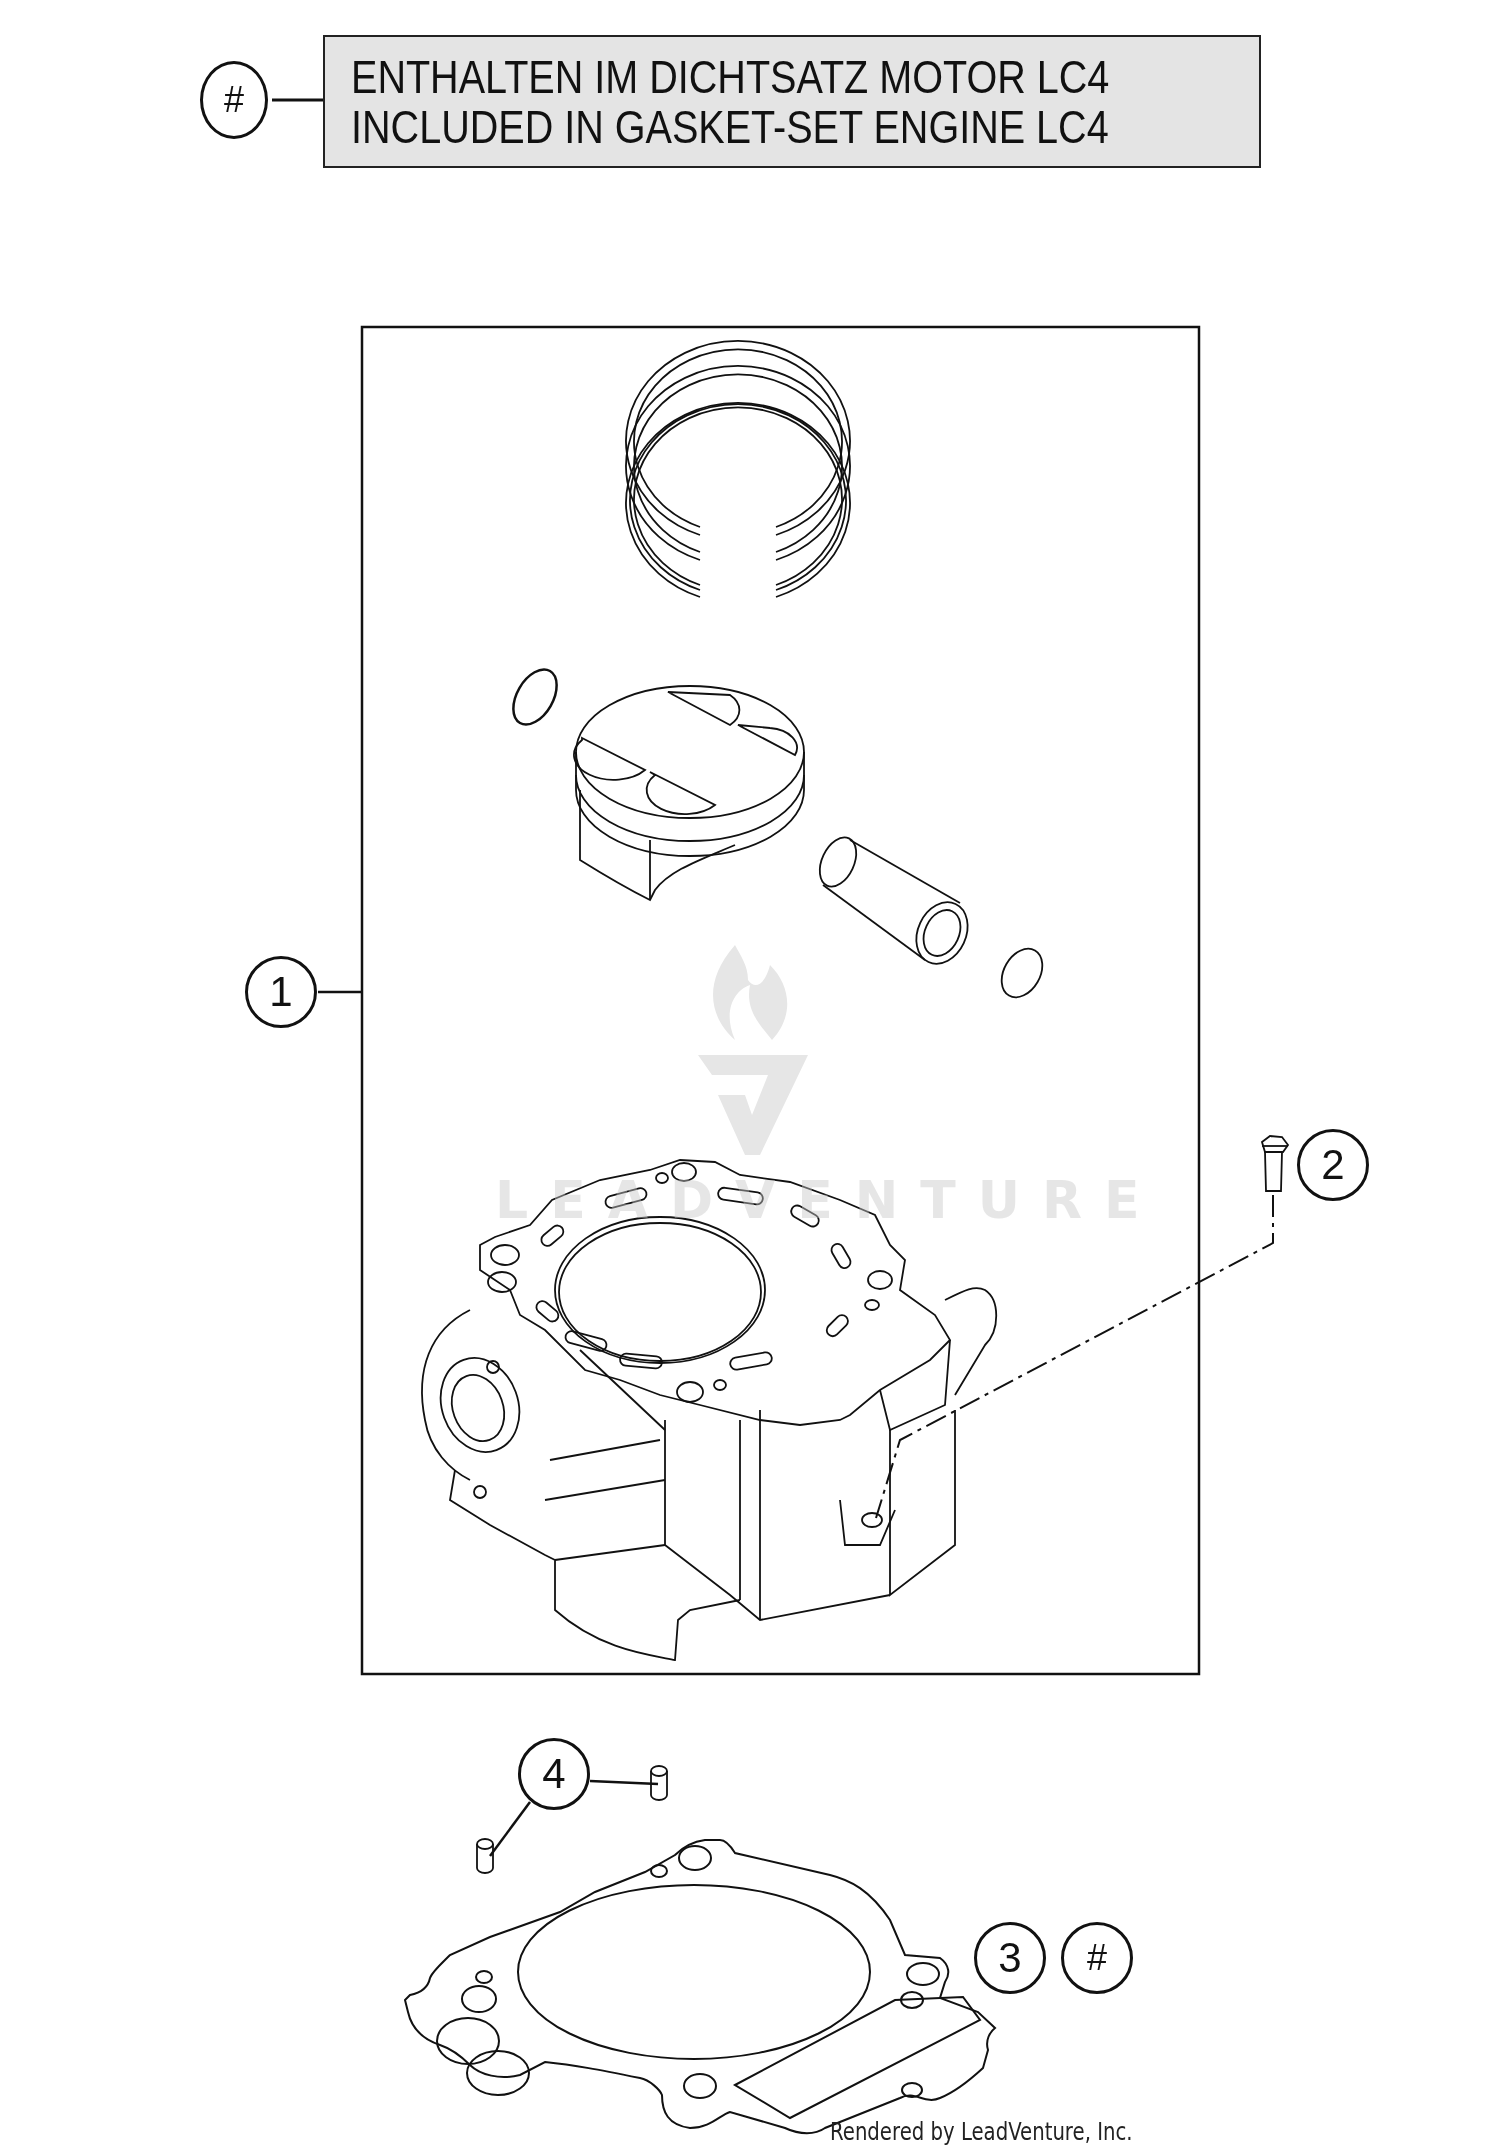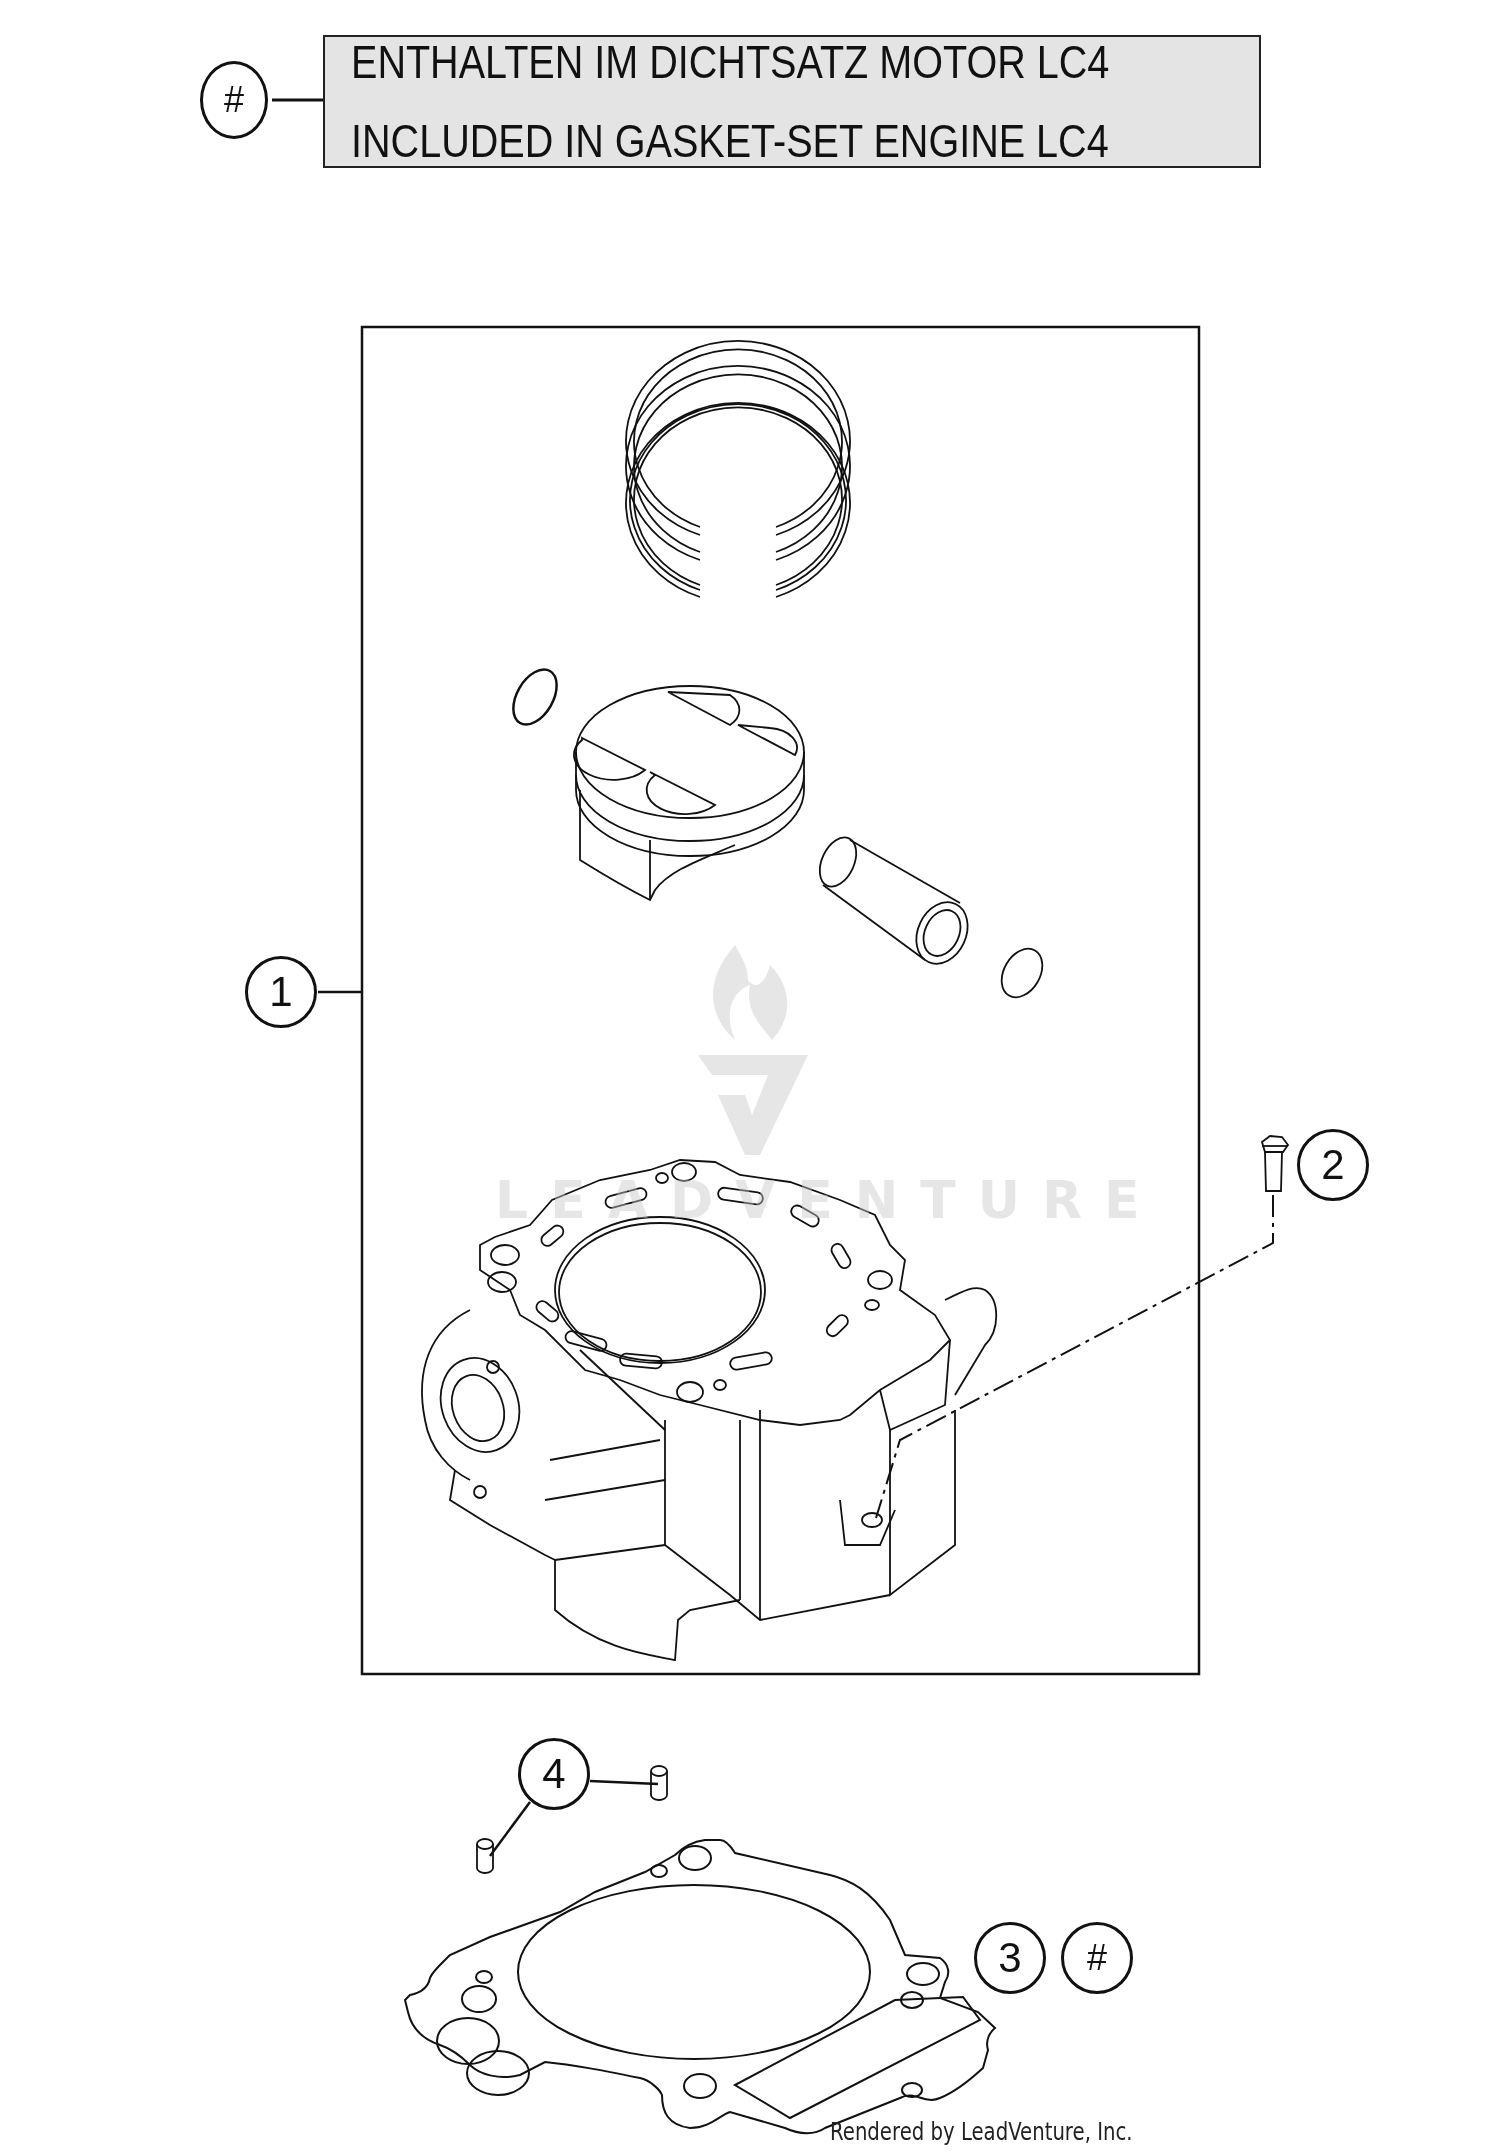--- a/index.html
+++ b/index.html
@@ -1,21 +1,21 @@
 <!DOCTYPE html>
 <html><head>
 <meta charset="utf-8">
 <style>
   html, body { margin: 0; padding: 0; background: #ffffff; }
   body { width: 1500px; height: 2156px; position: relative; overflow: hidden; font-family: "Liberation Sans", sans-serif; }
   svg { position: absolute; left: 0; top: 0; }
   .legend-box {
     position: absolute; left: 323px; top: 35px; width: 938px; height: 133px;
     background: #e4e4e4; border: 2px solid #222; box-sizing: border-box;
-    display: flex; flex-direction: column; justify-content: space-between; padding-left: 26px;
+    display: flex; flex-direction: column; justify-content: center; padding-left: 26px;
   }
   .legend-line {
     font-family: "Liberation Sans", sans-serif; font-size: 46px; line-height: 50px;
     color: #111; letter-spacing: 0px; transform: scaleX(0.86); transform-origin: left center; white-space: nowrap;
   }
   .callout {
     position: absolute; width: 72px; height: 72px; border: 3px solid #111; border-radius: 50%;
     box-sizing: border-box; background: #fff; display: flex; align-items: center; justify-content: center;
     font-family: "Liberation Sans", sans-serif; font-size: 42px; color: #111; cursor: pointer;
   }

